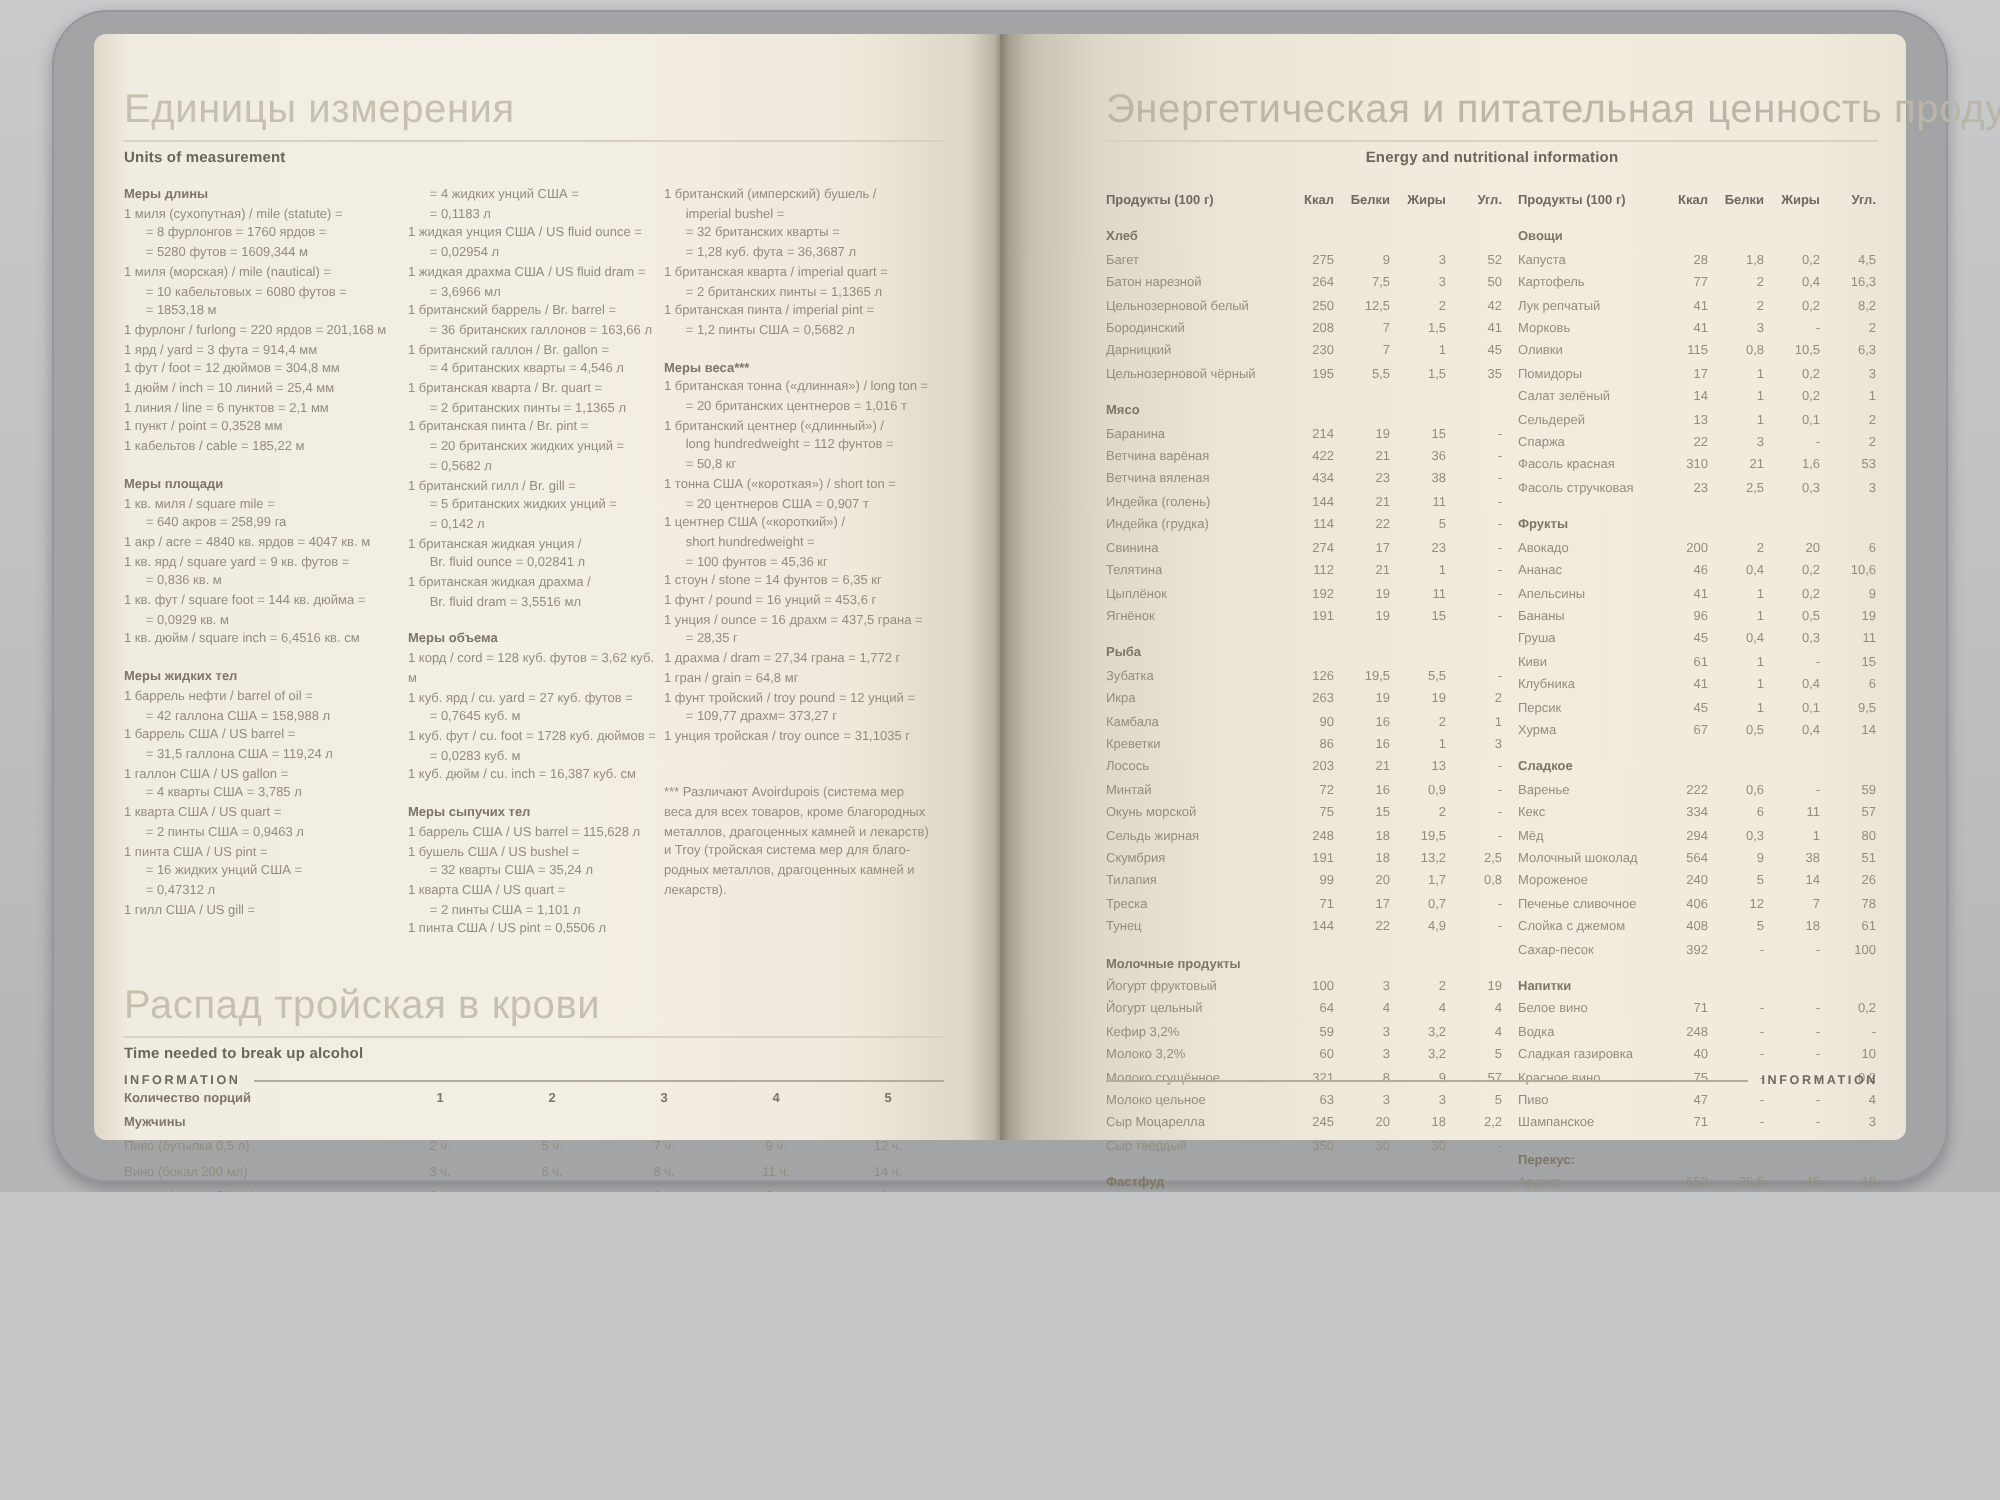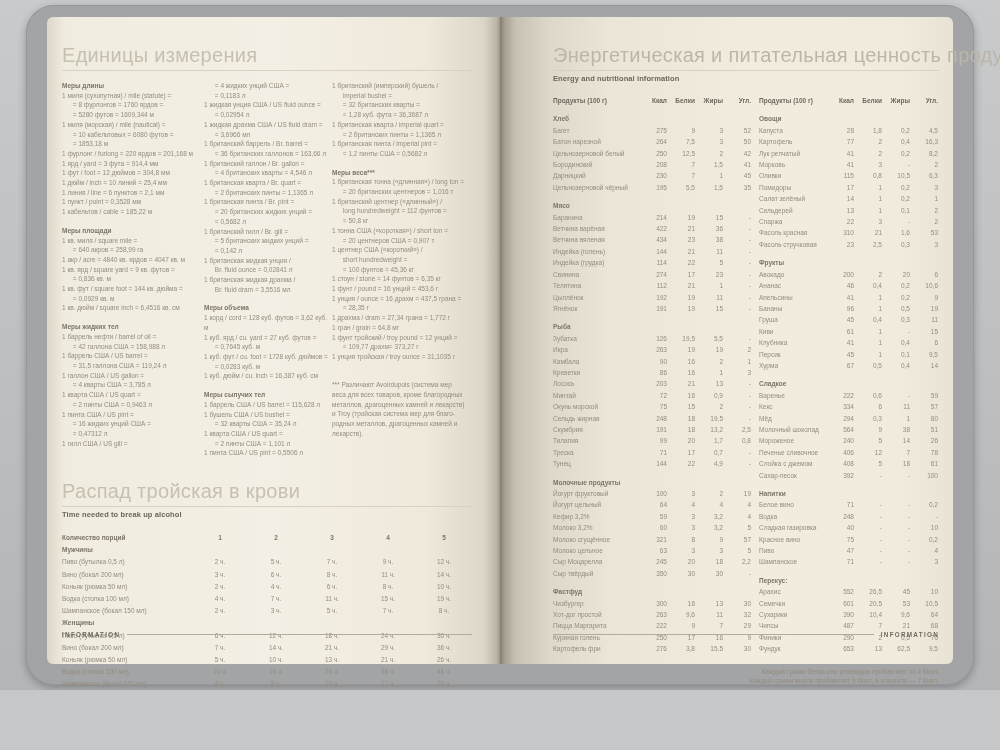--- a/index.html
+++ b/index.html
@@ -1,36 +1,36 @@
 <!DOCTYPE html>
 <html><head>
 <meta charset="utf-8">
 <title>Notebook reference spread</title>
 <style>
   html,body{margin:0;padding:0}
   body{background:#c6c7c9;font-family:"Liberation Sans",sans-serif;-webkit-font-smoothing:antialiased}
-  .stage{position:relative;width:1000px;height:690px;overflow:hidden;background:linear-gradient(180deg,#c9cacc,#b4b5b7)}
+  .stage{position:relative;width:1000px;height:596px;overflow:hidden;background:linear-gradient(180deg,#c9cacc,#b4b5b7)}
   .cover{position:absolute;left:26px;top:5px;right:26px;bottom:5px;background:#a3a4a6;border-radius:28px;
          box-shadow:inset 0 0 0 1px #96979a, 0 3px 8px rgba(0,0,0,.28)}
   .pages{position:absolute;left:47px;top:17px;right:47px;bottom:26px;display:flex}
   .pages::before{content:"";position:absolute;left:calc(50% - 14px);width:28px;top:0;bottom:0;z-index:3;pointer-events:none;
         background:linear-gradient(90deg,rgba(40,32,15,0) 0%,rgba(40,32,15,.10) 40%,rgba(40,32,15,.30) 52%,rgba(40,32,15,.12) 66%,rgba(40,32,15,0) 100%)}
   .page{position:relative;flex:1;min-width:0}
   .page.left{border-radius:6px 0 0 6px;
         background:linear-gradient(90deg,#ddd7c9 0%,#f1ece0 4%,#f4efe4 50%,#efe9dc 84%,#ddd7c9 96%,#c6c0b2 100%)}
   .page.right{border-radius:0 6px 6px 0;
         background:linear-gradient(90deg,#b0aa9d 0%,#c9c3b5 4%,#ded8ca 11%,#ebe5d7 24%,#f2ecdf 55%,#f1ebde 88%,#e9e3d5 100%)}
   .inner-l{padding:27px 28px 0 15px}
   .inner-r{padding:27px 14px 0 53px}
 
   h1{margin:0;font-size:20px;font-weight:400;letter-spacing:.3px;color:#c6c0b1;white-space:nowrap}
   .page.right h1{text-align:right;color:#bcb6a9}
   .rule{border-top:1px solid #d7d1c3;margin-top:3px}
   h2{margin:3px 0 0 0;font-size:7.5px;font-weight:700;color:#6b665a;letter-spacing:.1px}
-  .page.right h2{text-align:left}
+  .page.right h2{text-align:center}
 
   
   .units{display:flex;margin-top:10px}
   .ucol{flex:none}
   .ucol.c0{width:142px}.ucol.c1{width:128px}.ucol.c2{width:139px}
   .ublock + .ublock{margin-top:9px}
   .uhead{font-size:6.5px;font-weight:700;color:#7c7668;line-height:9.7px}
   .uhead:empty{display:none}
   .uline{font-size:6.5px;line-height:9.7px;min-height:9.7px;color:#938d7f;white-space:pre-wrap}
 
@@ -74,20 +74,21 @@
 
 <div class="stage">
   <div class="cover"></div>
   <div class="pages">
 
     <section class="page left">
       <div class="inner-l">
         <header>
           <h1>Единицы измерения</h1>
           <div class="rule"></div>
+          <h2>Units of measurement</h2>
         </header>
 
         <div class="units">
           <div class="ucol c0">
 
               <div class="ublock">
                 <div class="uhead">Меры длины</div>
                 <div>
 
                 <div class="uline">1 миля (сухопутная) / mile (statute) =</div>

